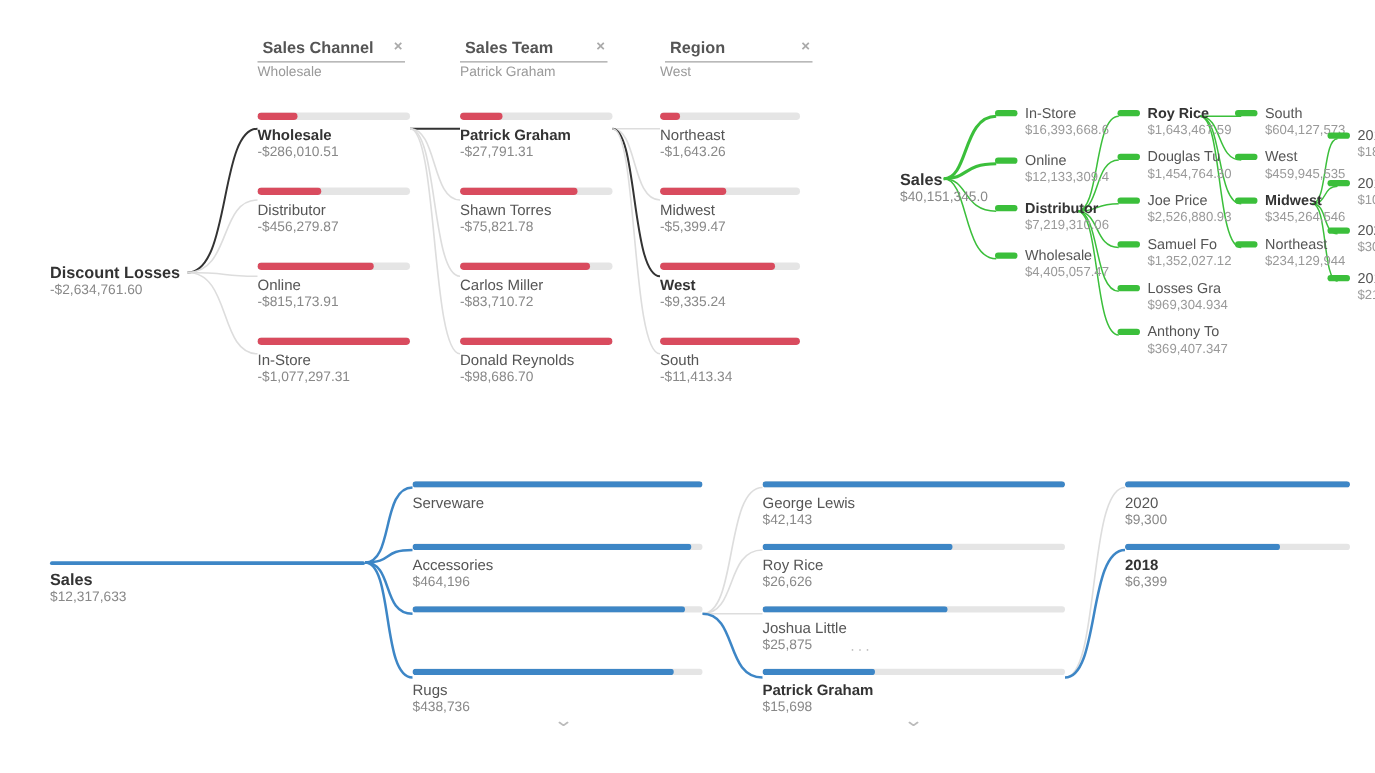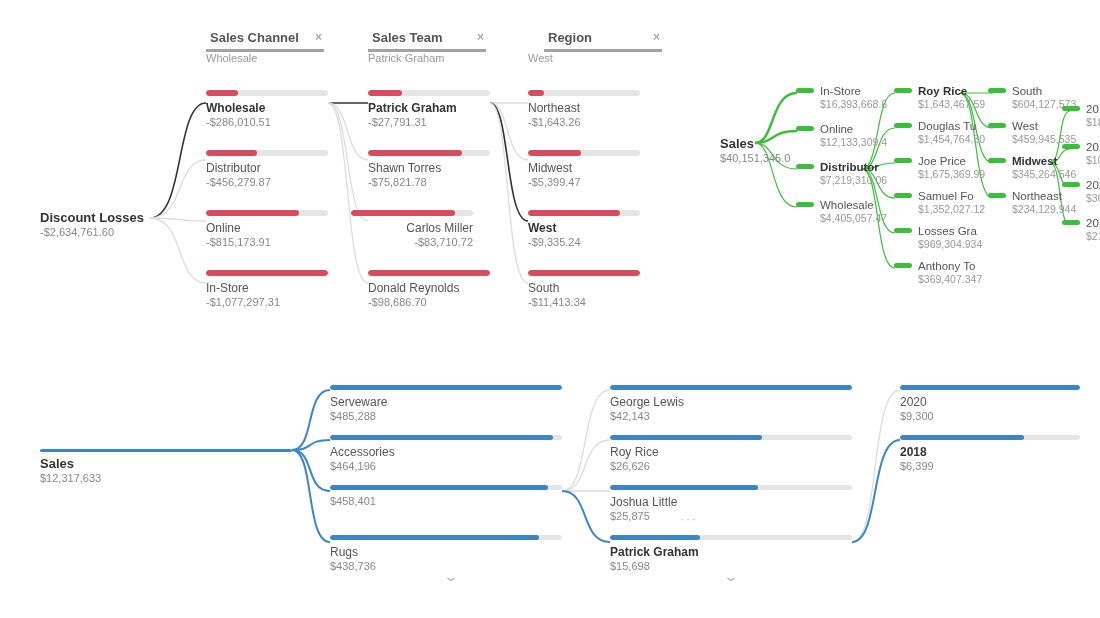--- a/index.html
+++ b/index.html
@@ -11,21 +11,21 @@
     background: #fff;
     color: #333;
     position: relative;
     overflow: hidden;
   }
 
   
   .tab-bar { position: absolute; top: 30px; display: flex; }
   .tab {
     font-size: 13px; font-weight: 600; color: #555;
-    border-bottom: 3px solid #a3a3a3;
+    border-bottom: 1px solid #a3a3a3;
     padding: 0 4px 4px 4px; margin-right: 40px;
     position: relative; width: 110px;
   }
   .tab .close {
     position: absolute; right: 2px; top: 0;
     font-size: 12px; color: #aaa; cursor: pointer;
   }
   .subtab { position: absolute; top: 52px; font-size: 11px; color: #999; }
 
   
@@ -85,21 +85,21 @@
 <div class="subtab" style="left:206px;">Wholesale</div>
 
 <div class="tab-bar" style="left:368px;">
   <div class="tab">
     <span>Sales Team</span>
     <span class="close">×</span>
   </div>
 </div>
 <div class="subtab" style="left:368px;">Patrick Graham</div>
 
-<div class="tab-bar" style="left:544px;">
+<div class="tab-bar" style="left:532px;">
   <div class="tab">
     <span>Region</span>
     <span class="close">×</span>
   </div>
 </div>
 <div class="subtab" style="left:528px;">West</div>
 
 <div class="node root" style="left:40px; top:210px;">
   <div class="label">Discount Losses</div>
   <div class="value">-$2,634,761.60</div>
@@ -162,21 +162,21 @@
       <div class="label ">Patrick Graham</div>
       <div class="value">-$27,791.31</div>
     </div>
     <div class="node" style="left: 368px; top: 150px;">
       <div class="bar red" style="width:122px">
         <div class="fill" style="width:77%"></div>
       </div>
       <div class="label dim">Shawn Torres</div>
       <div class="value">-$75,821.78</div>
     </div>
-    <div class="node" style="left: 351px; top: 210px; text-align: right;">
+    <div class="node" style="left: 368px; top: 210px;">
       <div class="bar red" style="width:122px">
         <div class="fill" style="width:85%"></div>
       </div>
       <div class="label dim">Carlos Miller</div>
       <div class="value">-$83,710.72</div>
     </div>
     <div class="node" style="left: 368px; top: 270px;">
       <div class="bar red" style="width:122px">
         <div class="fill" style="width:100%"></div>
       </div>
@@ -267,21 +267,21 @@
     <div class="node gnode gcap" style="left: 918px; top: 85px;">
       <div class="label ">Roy Rice</div>
       <div class="value">$1,643,467.59</div>
     </div>
     <div class="node gnode gcap" style="left: 918px; top: 120px;">
       <div class="label dim">Douglas Tu</div>
       <div class="value">$1,454,764.30</div>
     </div>
     <div class="node gnode gcap" style="left: 918px; top: 155px;">
       <div class="label dim">Joe Price</div>
-      <div class="value">$1,675,369.99</div>
+      <div class="value">$2,526,880.93</div>
     </div>
     <div class="node gnode gcap" style="left: 918px; top: 190px;">
       <div class="label dim">Samuel Fo</div>
       <div class="value">$1,352,027.12</div>
     </div>
     <div class="node gnode gcap" style="left: 918px; top: 225px;">
       <div class="label dim">Losses Gra</div>
       <div class="value">$969,304.934</div>
     </div>
     <div class="node gnode gcap" style="left: 918px; top: 260px;">
@@ -347,34 +347,32 @@
   <path class="link" d="M852 542 C880 542 870 390 900 390"></path>
   <path class="link blue" d="M852 542 C880 542 870 440 900 440"></path>
 </svg>
 
 <div id="B1">
     <div class="node" style="left: 330px; top: 385px;">
       <div class="bar blue" style="width:232px">
         <div class="fill" style="width:100%"></div>
       </div>
       <div class="label dim">Serveware</div>
-      <div class="value">$485,288</div>
     </div>
     <div class="node" style="left: 330px; top: 435px;">
       <div class="bar blue" style="width:232px">
         <div class="fill" style="width:96%"></div>
       </div>
       <div class="label dim">Accessories</div>
       <div class="value">$464,196</div>
     </div>
     <div class="node" style="left: 330px; top: 485px;">
       <div class="bar blue" style="width:232px">
         <div class="fill" style="width:94%"></div>
       </div>
-      <div class="value">$458,401</div>
     </div>
     <div class="node" style="left: 330px; top: 535px;">
       <div class="bar blue" style="width:232px">
         <div class="fill" style="width:90%"></div>
       </div>
       <div class="label dim">Rugs</div>
       <div class="value">$438,736</div>
     </div>
   </div>
 <div id="B2">

